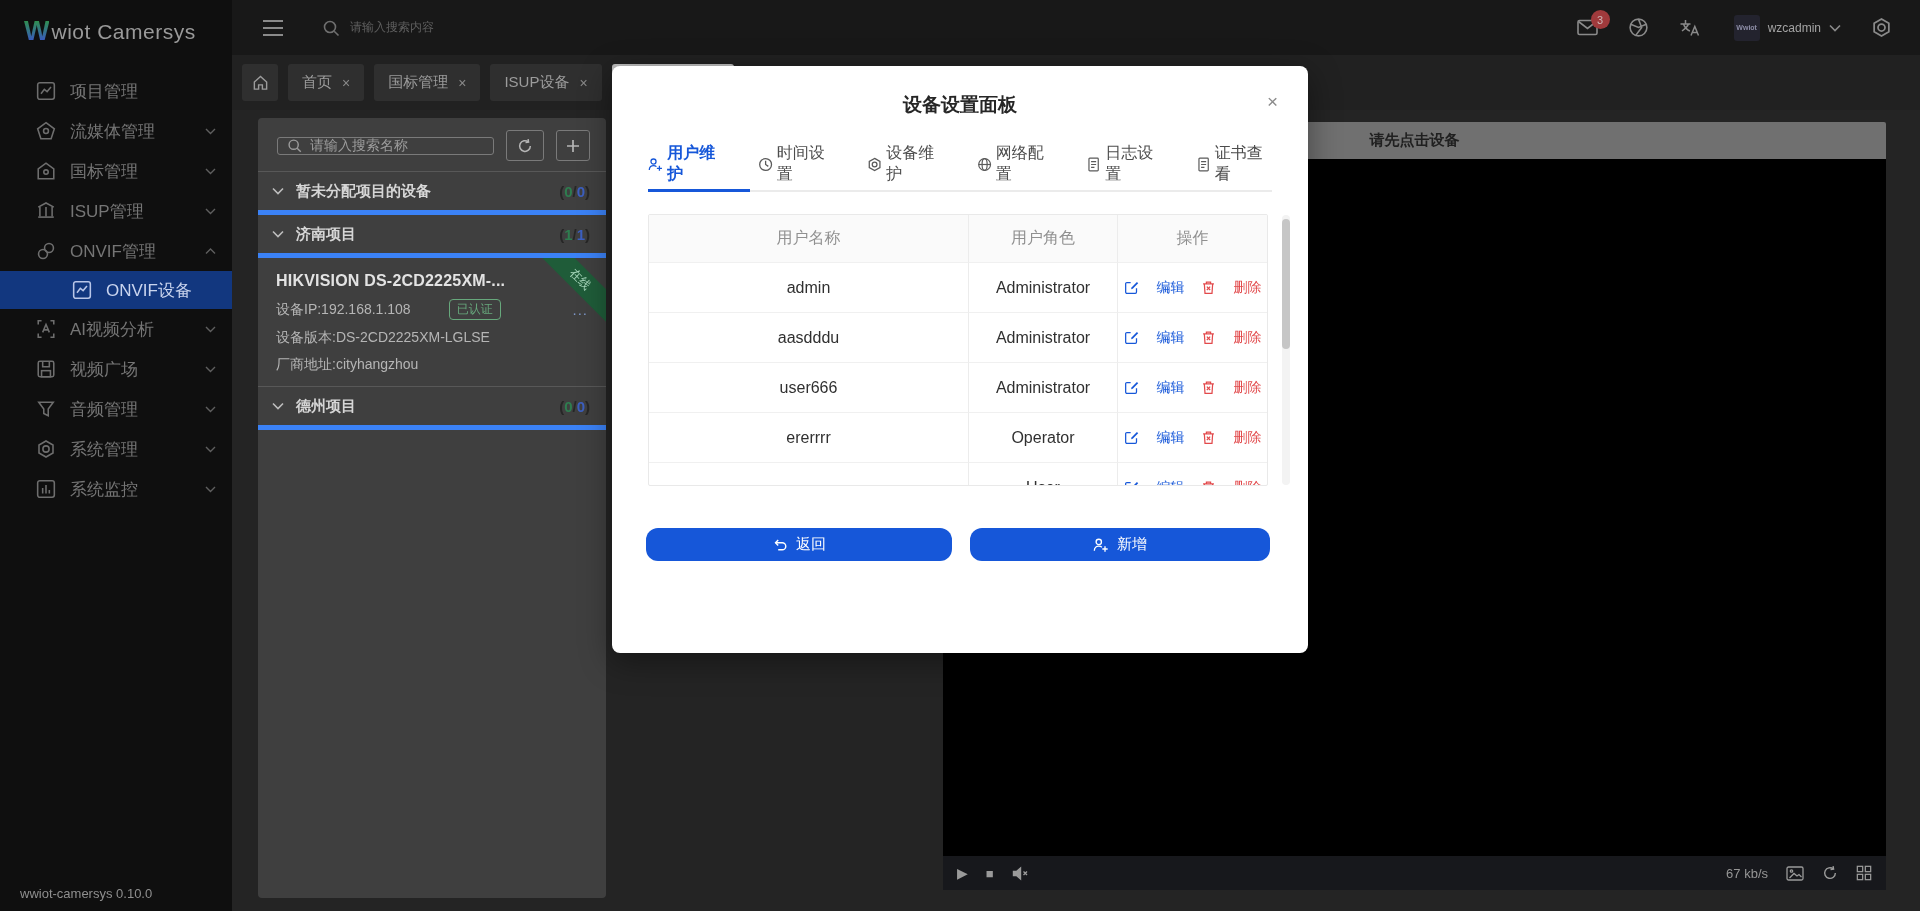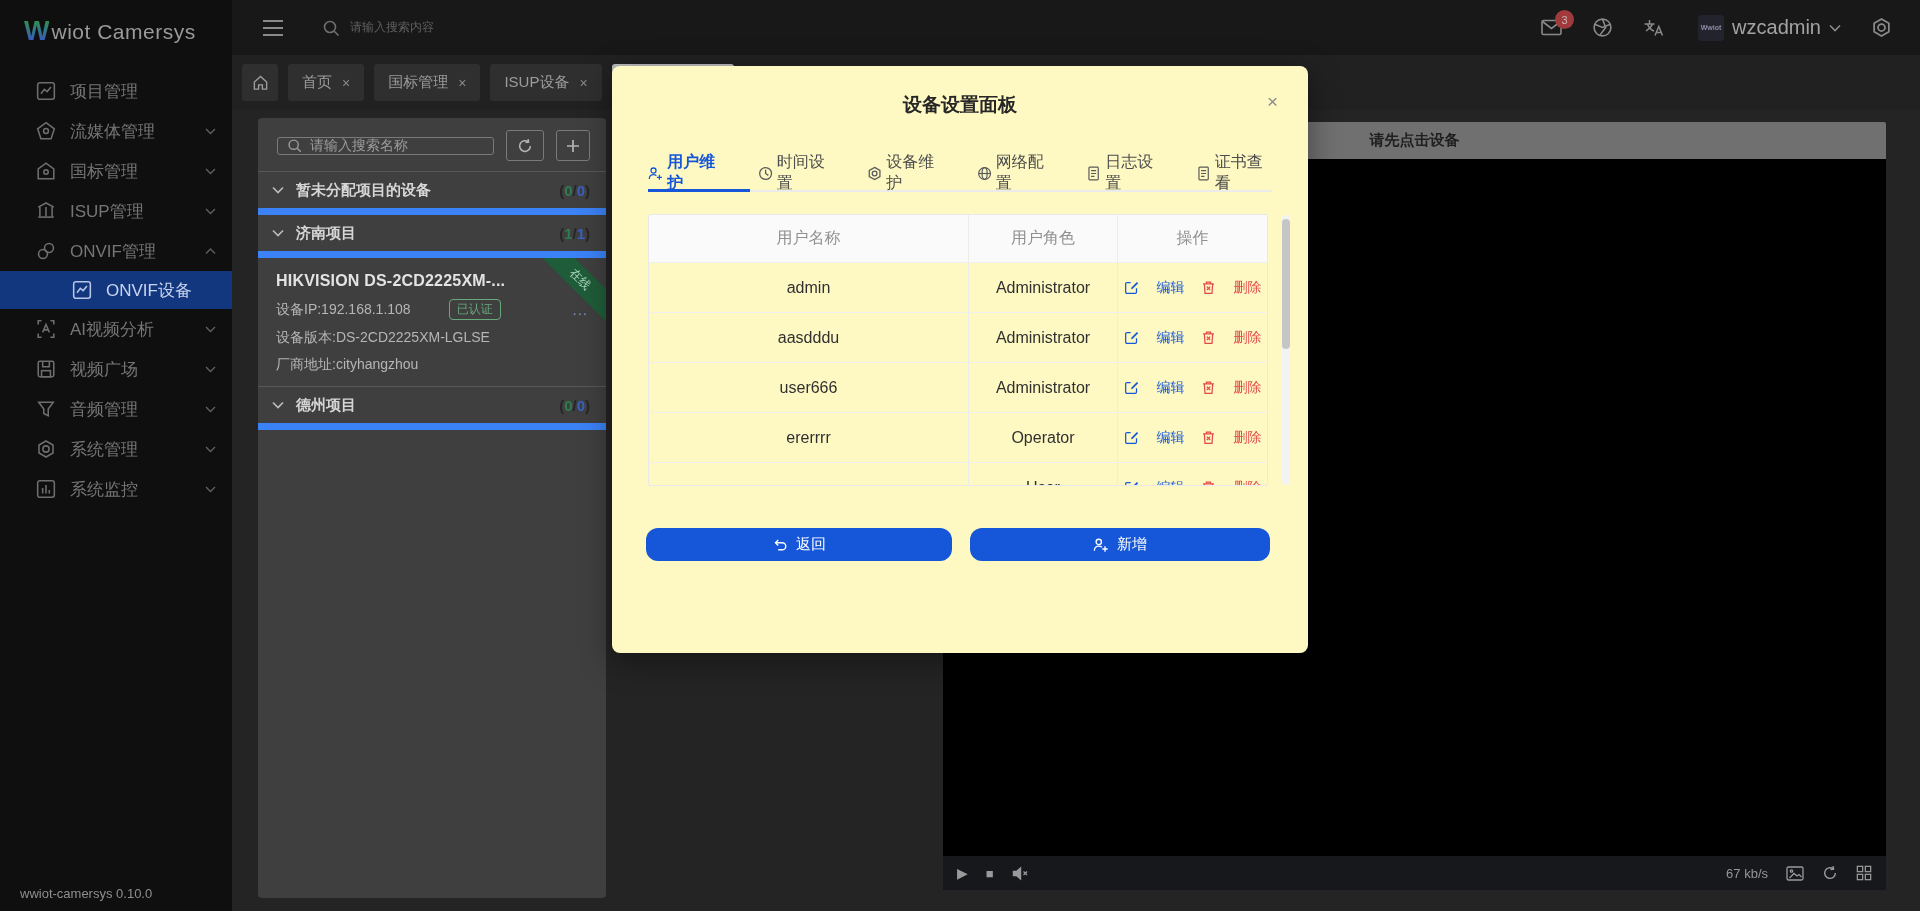--- a/index.html
+++ b/index.html
@@ -30,21 +30,21 @@
   #hamburger { margin-left:30px; color:#8a8a8a; cursor:pointer; }
   #hsearch { display:flex; align-items:center; gap:10px; margin-left:38px; color:#6f6f6f; }
   #hsearch .ph { font-size:12px; color:#5f5f5f; }
   #topbar-right { margin-left:auto; display:flex; align-items:center; gap:0; padding-right:28px; }
   .tb-icon { color:#8a8a8a; cursor:pointer; position:relative; margin-left:30px; }
   .badge { position:absolute; top:-9px; right:-12px; min-width:19px; height:19px; border-radius:10px;
     background:#a03a3c; color:#cdb6b6; font-size:11px; display:flex; align-items:center; justify-content:center; padding:0 4px; }
   #user-chip { display:flex; align-items:center; gap:8px; margin-left:34px; cursor:pointer; }
   #avatar { width:26px; height:26px; background:#23232e; border-radius:3px; display:flex; align-items:center; justify-content:center;
     color:#8d8da6; font-size:7px; font-weight:bold; }
-  #username { color:#a3a3a3; font-size:20px; }
+  #username { color:#a3a3a3; font-size:12px; }
   #caret { color:#8a8a8a; }
 
   
   #tabbar { position:absolute; left:232px; right:0; top:55px; height:55px; background:#212121; display:flex; align-items:center; z-index:1; }
   .page-tab { height:37px; background:#2f2f2f; border-radius:3px; display:flex; align-items:center; gap:10px;
     padding:0 14px; margin-left:10px; color:#9c9c9c; font-size:15px; cursor:pointer; }
   .page-tab.icon-only { width:36px; justify-content:center; padding:0; }
   .page-tab .x { color:#8a8a8a; font-size:14px; cursor:pointer; }
   .page-tab.active { background:#bdbdbd; color:#2e2e2e; }
   .page-tab.active .x { color:#555; }
@@ -55,21 +55,21 @@
   
   #device-panel { position:absolute; left:26px; top:8px; width:348px; height:780px; background:#3f3f3f; border-radius:4px; }
   #panel-search-row { display:flex; align-items:center; padding:12px 16px 10px 19px; gap:12px; }
   #panel-search { flex:1; height:18px; border:1px solid #7a7a7a; border-radius:3px; display:flex; align-items:center;
     gap:8px; padding:0 9px; color:#9c9c9c; }
   #panel-search .ph { font-size:14px; color:#9c9c9c; }
   .panel-btn { width:38px; height:31px; border:1px solid #7a7a7a; border-radius:3px; display:flex; align-items:center;
     justify-content:center; color:#b5b5b5; cursor:pointer; }
   .panel-btn.small { width:34px; }
   #group-list { border-top:1px solid #585858; }
-  .group-row { height:43px; display:flex; align-items:center; padding:0 16px 0 14px; border-bottom:7px solid #3b82f6;
+  .group-row { height:43px; display:flex; align-items:center; padding:0 16px 0 14px; border-bottom:5px solid #3b82f6;
     color:#d6d6d6; font-size:15px; font-weight:bold; cursor:pointer; }
   .group-row .chev { color:#bdbdbd; margin-right:12px; }
   .cnt { margin-left:auto; font-size:15px; color:#262626; font-weight:bold; }
   .cnt .g { color:#2e7d4f; } .cnt .b { color:#3c5fc0; }
 
   #device-card { position:relative; overflow:hidden; padding:14px 16px 12px 18px; border-bottom:1px solid #585858; cursor:pointer; }
   #device-title { color:#e3e3e3; font-size:16px; font-weight:bold; letter-spacing:.2px; }
   .dev-line { color:#b5b5b5; font-size:14px; margin-top:9px; }
   #dev-ip-row { display:flex; align-items:center; }
   #auth-badge { margin-left:38px; border:1px solid #67a87c; color:#67a87c; border-radius:4px; font-size:12px; padding:1px 7px; }
@@ -83,25 +83,25 @@
     display:flex; align-items:center; justify-content:center; border-radius:2px 2px 0 0; }
   #video-body { height:697px; background:#000; }
   #video-controls { height:34px; background:#17181c; display:flex; align-items:center; padding:0 14px; gap:18px; color:#9a9a9a; }
   .vc-icon { cursor:pointer; color:#9a9a9a; }
   #play-glyph { font-size:14px; } #stop-glyph { font-size:13px; }
   #vc-right { margin-left:auto; display:flex; align-items:center; gap:18px; }
   #bitrate { font-size:13px; color:#969696; }
 
   
   #modal-wrap { position:absolute; inset:0; z-index:20; }
-  #modal { position:absolute; left:612px; top:66px; width:696px; height:587px; background:#fef9c3; border-radius:8px;
+  #modal { position:absolute; left:612px; top:66px; width:696px; height:587px; background:#ffffff; border-radius:8px;
     box-shadow:0 8px 32px rgba(0,0,0,.4); }
   #modal-title { text-align:center; padding-top:26px; font-size:19px; font-weight:bold; color:#262626; }
   #modal-close { position:absolute; top:26px; right:30px; color:#8c8c8c; font-size:19px; cursor:pointer; line-height:1; }
-  #modal-tabs { display:flex; align-items:flex-start; gap:33px; margin:34px 36px 0 36px; height:40px;
+  #modal-tabs { display:flex; align-items:center; gap:33px; margin:34px 36px 0 36px; height:40px;
     border-bottom:2px solid #ebebeb; position:relative; }
   .mtab { display:flex; align-items:center; gap:4px; font-size:16px; color:#4d4d4d; padding-bottom:14px; cursor:pointer; }
   .mtab .micon { color:#5a5a5a; }
   .mtab.active { color:var(--accent); font-weight:bold; }
   .mtab.active .micon { color:var(--accent); }
   #mtab-underline { position:absolute; left:0; bottom:-2px; width:102px; height:3px; background:var(--accent); }
 
   #utable-wrap { position:relative; margin:22px 28px 0 36px; }
   #utable { width:620px; height:272px; overflow:hidden; border:1px solid #e9e9e9; border-radius:2px; }
   .trow { display:flex; }

